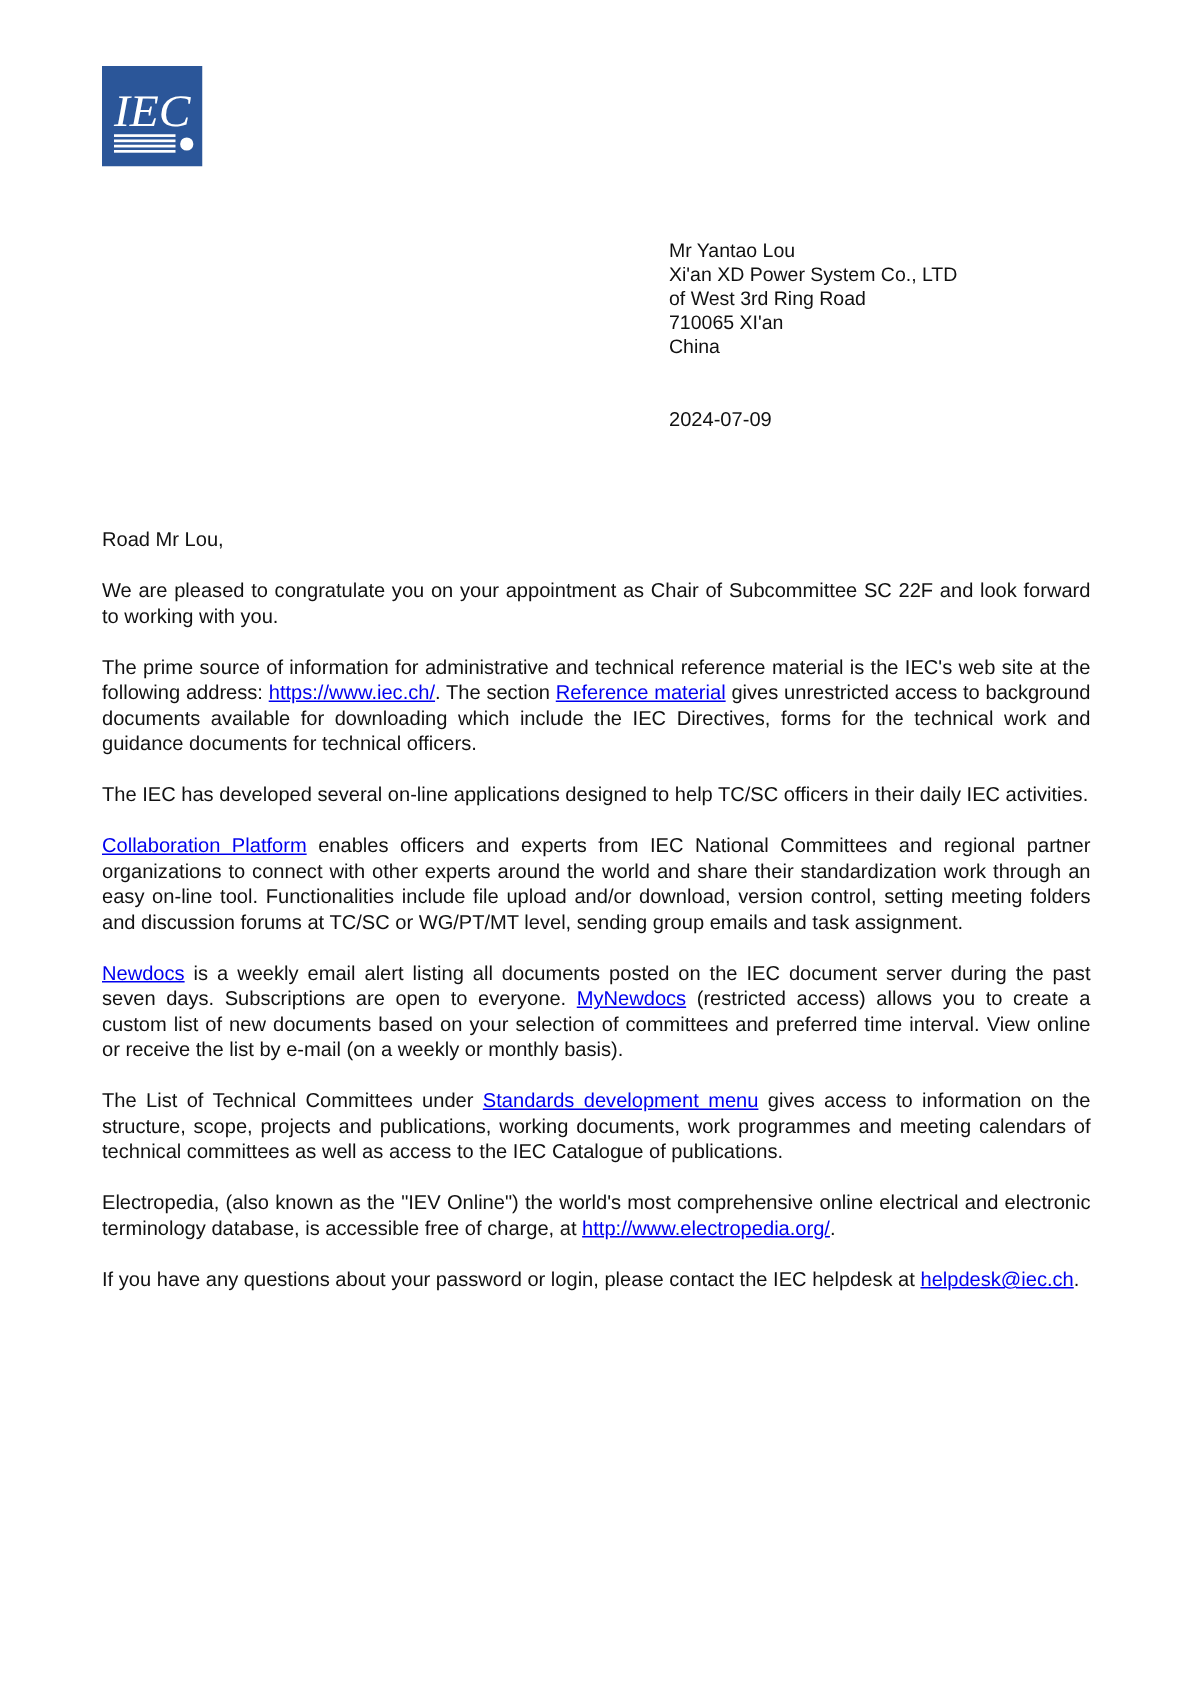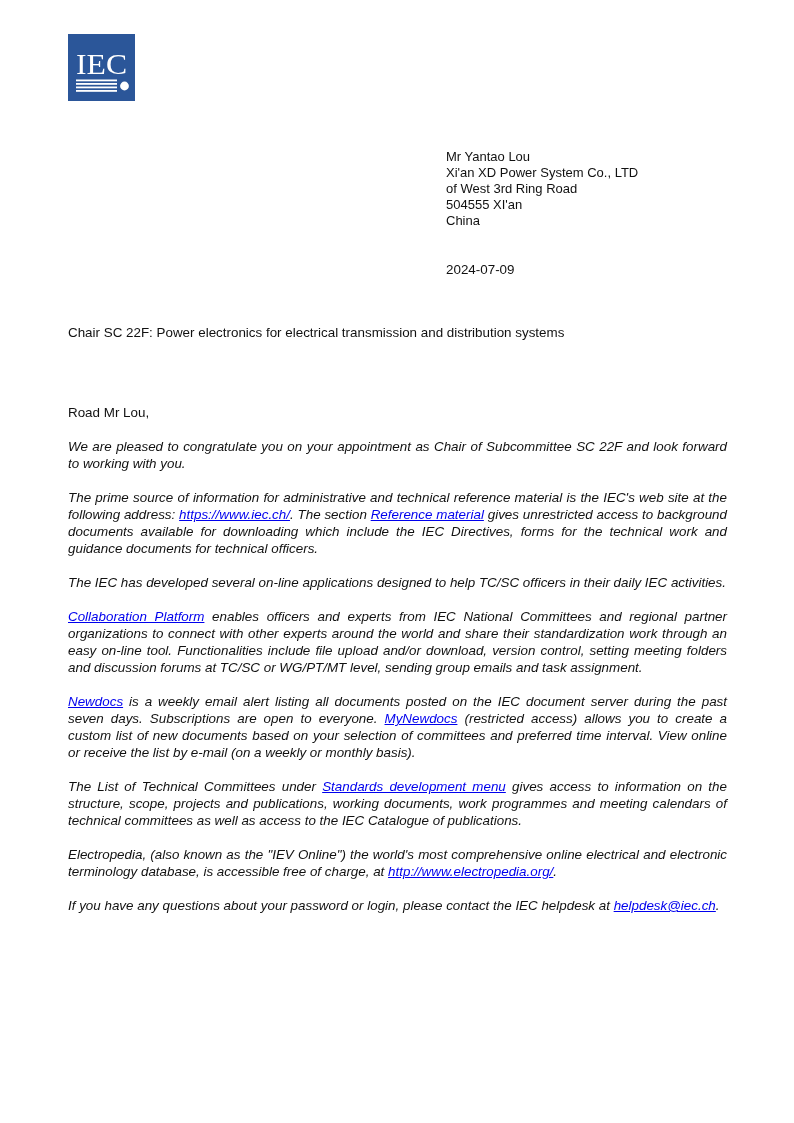--- a/index.html
+++ b/index.html
@@ -18,21 +18,22 @@
     position: relative;
     width: 794px;
     height: 1123px;
     box-sizing: border-box;
     padding: 0 67px 0 68px;
     background: #ffffff;
   }
   .logo {
     width: 79px;
     height: 67px;
-    margin-top: 34px;
+    margin-top: 44px;
+    font-style: italic;
   }
   .logo svg { display: block; }
   .recipient {
     margin-left: 378px;
     margin-top: 48px;
     font-size: 13px;
     line-height: 16px;
     white-space: nowrap;
   }
   .date {
@@ -44,21 +45,21 @@
   .subject {
     margin-top: 46px;
     font-size: 13.4px;
     line-height: 17px;
   }
   .salutation {
     margin-top: 63px;
     font-size: 13.4px;
     line-height: 17px;
   }
-  .body-text { margin-top: 4px; font-style: italic; }
+  .body-text { margin-top: 4px; }
   .para {
     margin: 17px 0 0 0;
     font-size: 13.4px;
     line-height: 17px;
     text-align: justify;
   }
   a.lnk {
     color: var(--link-blue, #0000ee);
     text-decoration: underline;
     cursor: pointer;
@@ -80,27 +81,26 @@
         <rect x="8" y="56" width="41" height="1.8"></rect>
       </g>
       <circle cx="56.5" cy="52" r="4.4" fill="#ffffff"></circle>
     </svg>
   </div>
 
   <div class="recipient">
       <div>Mr Yantao Lou</div>
       <div>Xi'an XD Power System Co., LTD</div>
       <div>of West 3rd Ring Road</div>
-      <div>504555 XI'an</div>
+      <div>710065 XI'an</div>
       <div>China</div>
     </div>
 
   <div class="date">2024-07-09</div>
 
-  <div class="subject">Chair SC 22F: Power electronics for electrical transmission and distribution systems</div>
 
   <div class="salutation">Road Mr Lou,</div>
 
   <div class="body-text">
       <p class="para"><span>We are pleased to congratulate you on your appointment as Chair of Subcommittee SC 22F and look forward to working with you.</span></p>
       <p class="para"><span>The prime source of information for administrative and technical reference material is the IEC's web site at the following address: </span><a class="lnk" href="#">https://www.iec.ch/</a><span>. The section </span><a class="lnk" href="#">Reference material</a><span> gives unrestricted access to background documents available for downloading which include the IEC Directives, forms for the technical work and guidance documents for technical officers.</span></p>
       <p class="para"><span>The IEC has developed several on-line applications designed to help TC/SC officers in their daily IEC activities.</span></p>
       <p class="para"><a class="lnk" href="#">Collaboration Platform</a><span> enables officers and experts from IEC National Committees and regional partner organizations to connect with other experts around the world and share their standardization work through an easy on-line tool. Functionalities include file upload and/or download, version control, setting meeting folders and discussion forums at TC/SC or WG/PT/MT level, sending group emails and task assignment.</span></p>
       <p class="para"><a class="lnk" href="#">Newdocs</a><span> is a weekly email alert listing all documents posted on the IEC document server during the past seven days. Subscriptions are open to everyone. </span><a class="lnk" href="#">MyNewdocs</a><span> (restricted access) allows you to create a custom list of new documents based on your selection of committees and preferred time interval. View online or receive the list by e-mail (on a weekly or monthly basis).</span></p>
       <p class="para"><span>The List of Technical Committees under </span><a class="lnk" href="#">Standards development menu</a><span> gives access to information on the structure, scope, projects and publications, working documents, work programmes and meeting calendars of technical committees as well as access to the IEC Catalogue of publications.</span></p>

